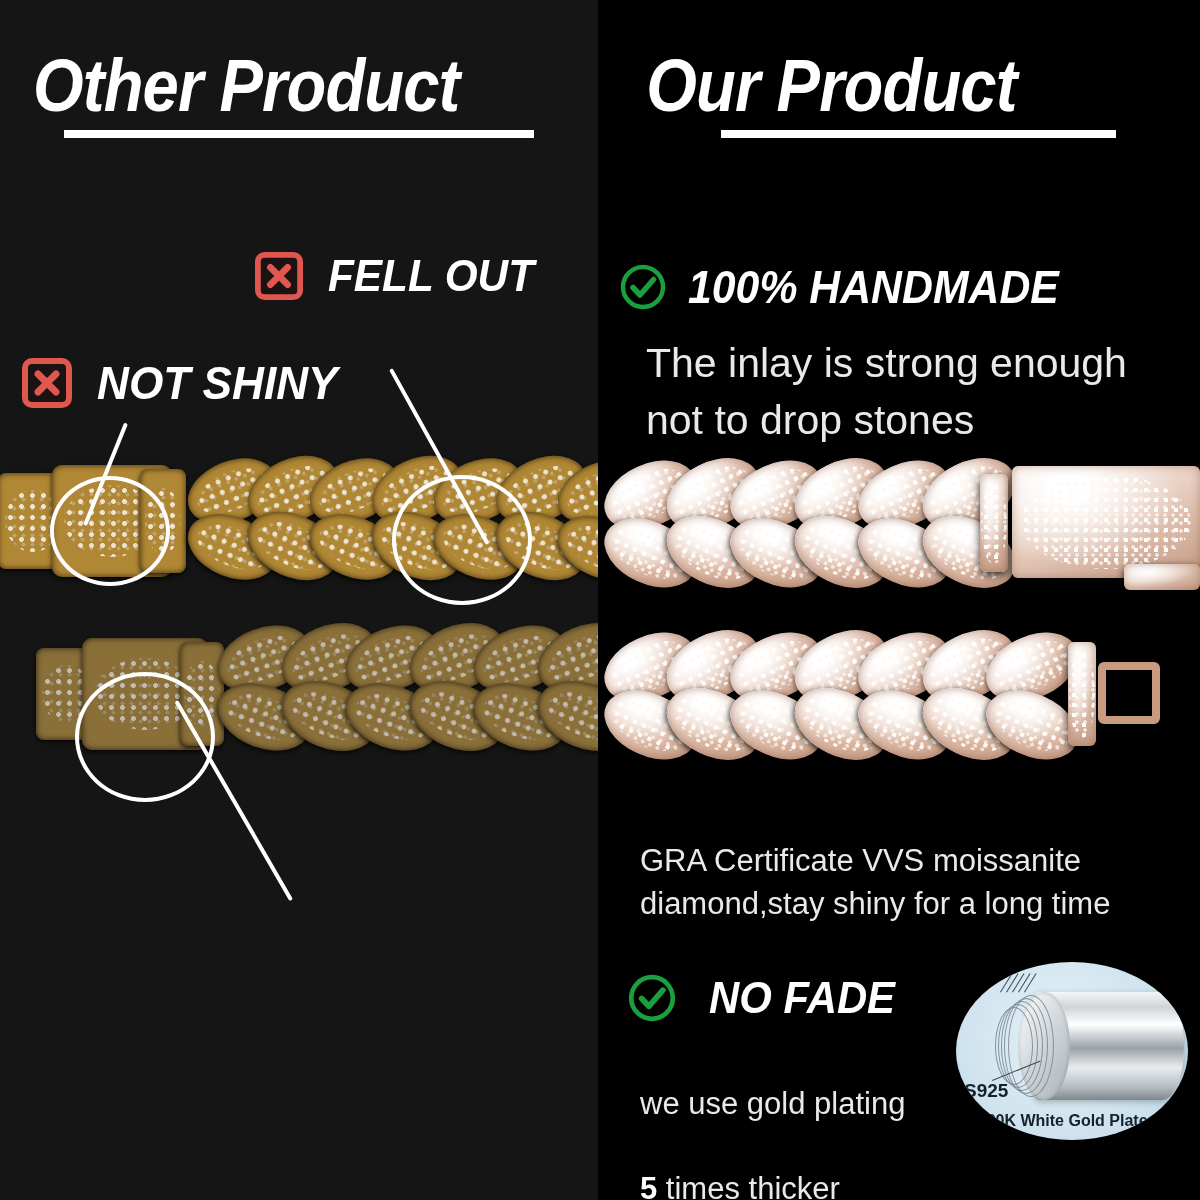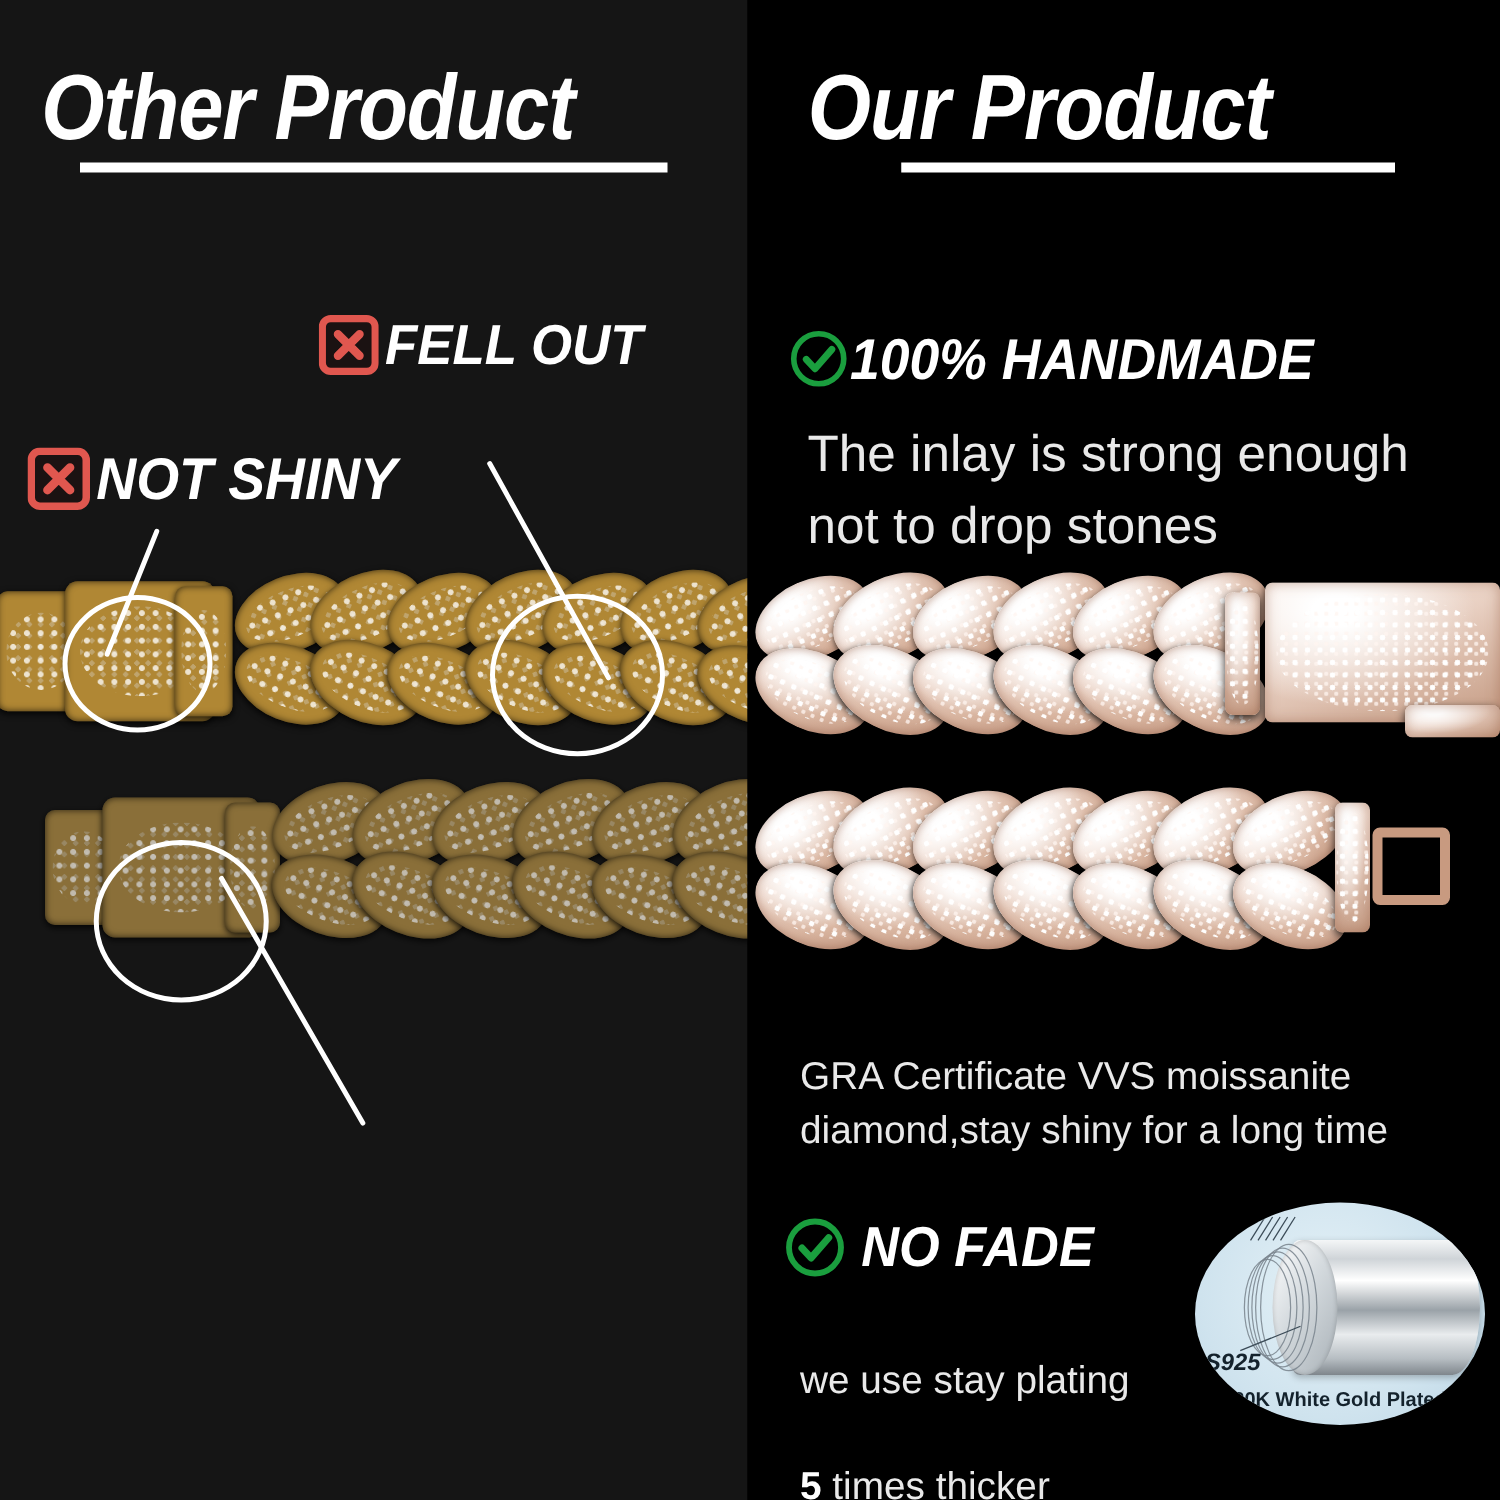--- a/index.html
+++ b/index.html
@@ -32,21 +32,21 @@
     padding:0 4px;
   }
   .title-underline {
     height:8px; background:#ffffff;
     margin:4px auto 0;
   }
   .tu-left  { width:470px; }
   .tu-right { width:395px; }
 
   
-  .feat { position:absolute; display:flex; align-items:center; gap:5px; }
+  .feat { position:absolute; display:flex; align-items:center; gap:25px; }
   .feat-label {
     font-weight:bold; font-style:italic;
     color:#ffffff; white-space:nowrap;
     letter-spacing:0px;
   }
 
   
   .x-icon { position:relative; flex:0 0 auto; }
   .x-icon svg { display:block; }
 
@@ -298,21 +298,21 @@
 
   </div>
 
   <div class="panel panel-right">
 
     <div class="title-wrap right">
       <div class="title">Our Product</div>
       <div class="title-underline tu-right"></div>
     </div>
 
-    <div class="feat" style="left:32px; top:260px;justify-content:space-between;">
+    <div class="feat" style="left:20px; top:260px;justify-content:space-between;">
       <span class="check-icon">
         <svg width="50" height="50" viewBox="0 0 50 50">
           <circle cx="25" cy="25" r="20" fill="none" stroke="#1a9e3e" stroke-width="4.5"></circle>
           <path d="M15 25.5 L22 33 L35.5 17.5" fill="none" stroke="#1a9e3e" stroke-width="5.5" stroke-linecap="round" stroke-linejoin="round"></path>
         </svg>
       </span>
       <span class="feat-label" style="font-size:46px; margin-left:-5px; transform:scaleX(.93); transform-origin:left center;">100% HANDMADE</span>
     </div>
     <div class="body-text" style="left:48px; top:335px; font-size:41px; width:520px;">The inlay is strong enough
 not to drop stones</div>
@@ -423,21 +423,21 @@
       <span class="check-icon">
         <svg width="52" height="52" viewBox="0 0 50 50">
           <circle cx="25" cy="25" r="20" fill="none" stroke="#1a9e3e" stroke-width="4.5"></circle>
           <path d="M15 25.5 L22 33 L35.5 17.5" fill="none" stroke="#1a9e3e" stroke-width="5.5" stroke-linecap="round" stroke-linejoin="round"></path>
         </svg>
       </span>
       <span class="feat-label" style="font-size:45px; margin-left:6px; transform:scaleX(.93); transform-origin:left center;">NO FADE</span>
     </div>
 
     <div class="body-text" style="left:42px; top:1040px; font-size:31px; width:340px;">
-      <span>we use stay plating</span><br>
+      <span>we use gold plating</span><br>
       <b>5</b><span> times thicker</span>
     </div>
 
     <div class="plating-badge" style="left:358px; top:962px; width:232px; height:178px;">
 
       <div class="cyl" style="left:78px; top:30px; width:150px; height:108px;"></div>
 
       <div class="cyl-cap" style="left:62px; top:30px; width:52px; height:108px;"></div>
 
       <div class="layer-ring" style="left:52px; top:33px; width:46px; height:102px;"></div>
@@ -448,19 +448,19 @@
 
       <div class="lead-line" style="left:44px; top:30px; width:22px; transform:rotate(-58deg); transform-origin:0 0;"></div>
       <div class="lead-line" style="left:50px; top:30px; width:22px; transform:rotate(-58deg); transform-origin:0 0;"></div>
       <div class="lead-line" style="left:56px; top:30px; width:22px; transform:rotate(-58deg); transform-origin:0 0;"></div>
       <div class="lead-line" style="left:62px; top:30px; width:22px; transform:rotate(-58deg); transform-origin:0 0;"></div>
       <div class="lead-line" style="left:68px; top:30px; width:22px; transform:rotate(-58deg); transform-origin:0 0;"></div>
 
       <div class="badge-txt" style="left:32px; top:6px; font-size:13px; letter-spacing:2px; transform:rotate(-20deg); transform-origin:left center;">1 2 3 4 5</div>
 
       <div class="lead-line" style="left:36px; top:118px; width:52px; transform:rotate(-22deg); transform-origin:0 0;"></div>
-      <div class="badge-txt" style="left:8px; top:118px; font-size:19px;font-style:italic;">S925</div>
+      <div class="badge-txt" style="left:8px; top:118px; font-size:19px;">S925</div>
 
       <div class="badge-txt" style="left:0; top:150px; width:100%; text-align:center; font-size:16px;">20K White Gold Plated</div>
     </div>
 
   </div>
 </div>
 
 </body></html>

